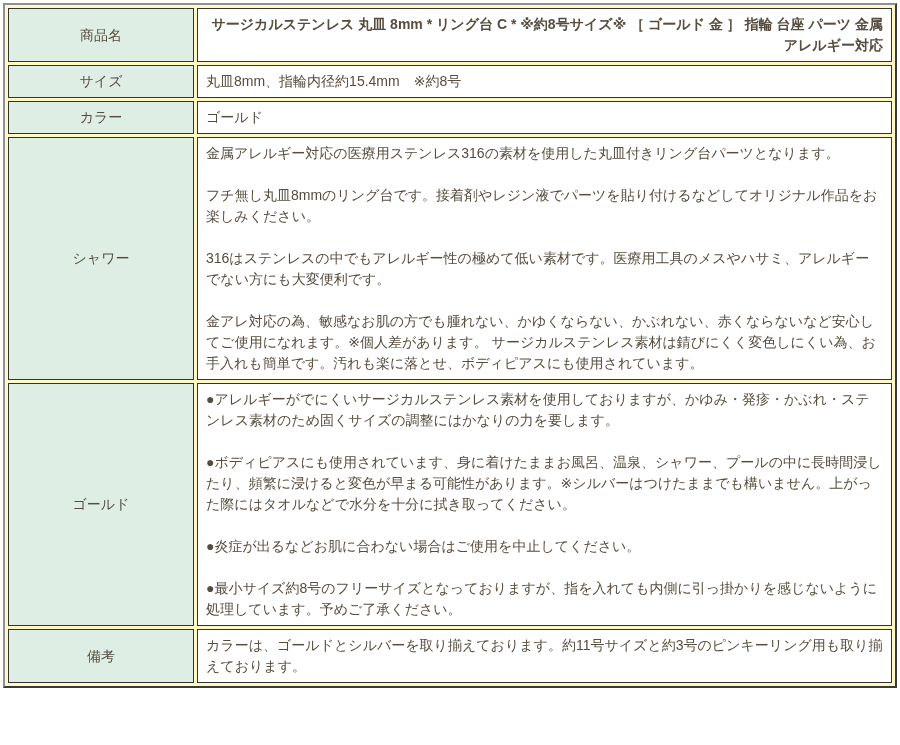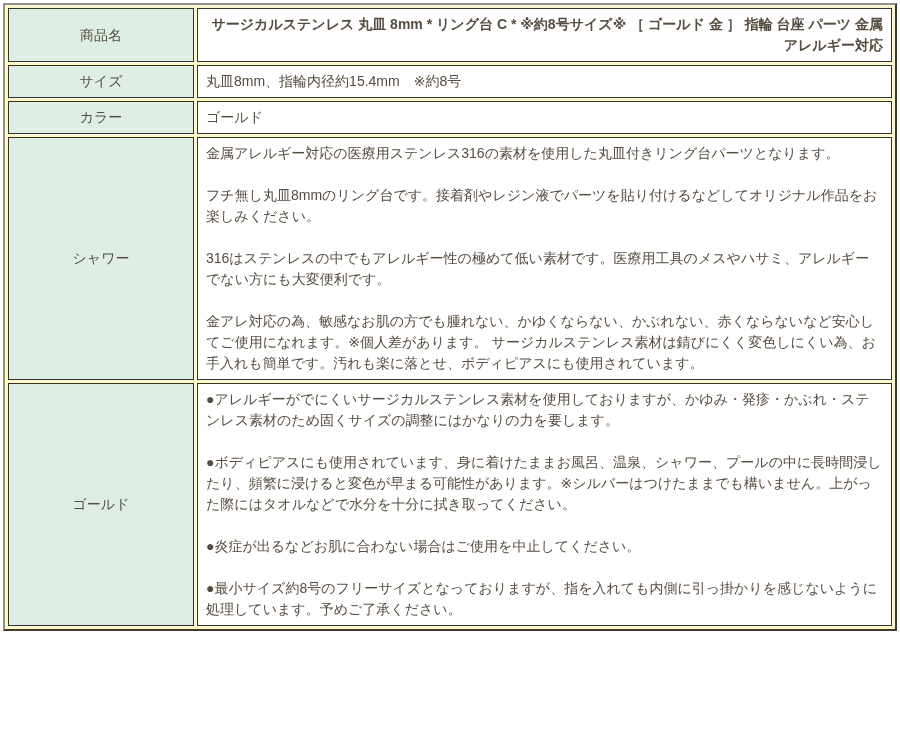--- a/index.html
+++ b/index.html
@@ -100,15 +100,21 @@
         </tr>
         <tr>
           <th class="label-cell">ゴールド</th>
           <td class="value-cell">
             <p>●アレルギーがでにくいサージカルステンレス素材を使用しておりますが、かゆみ・発疹・かぶれ・ステンレス素材のため固くサイズの調整にはかなりの力を要します。</p>
             <p>●ボディピアスにも使用されています、身に着けたままお風呂、温泉、シャワー、プールの中に長時間浸したり、頻繁に浸けると変色が早まる可能性があります。※シルバーはつけたままでも構いません。上がった際にはタオルなどで水分を十分に拭き取ってください。</p>
             <p>●炎症が出るなどお肌に合わない場合はご使用を中止してください。</p>
             <p>●最小サイズ約8号のフリーサイズとなっておりますが、指を入れても内側に引っ掛かりを感じないように処理しています。予めご了承ください。</p>
           </td>
         </tr>
+        <tr>
+          <th class="label-cell">備考</th>
+          <td class="value-cell">
+            <p>カラーは、ゴールドとシルバーを取り揃えております。約11号サイズと約3号のピンキーリング用も取り揃えております。</p>
+          </td>
+        </tr>
       </tbody>
   </table>
 </div>
 
 </body></html>

